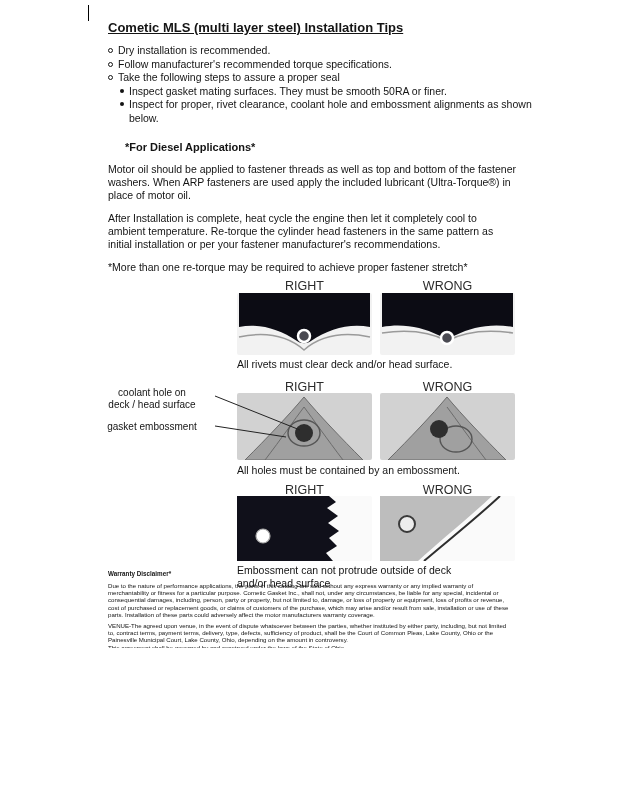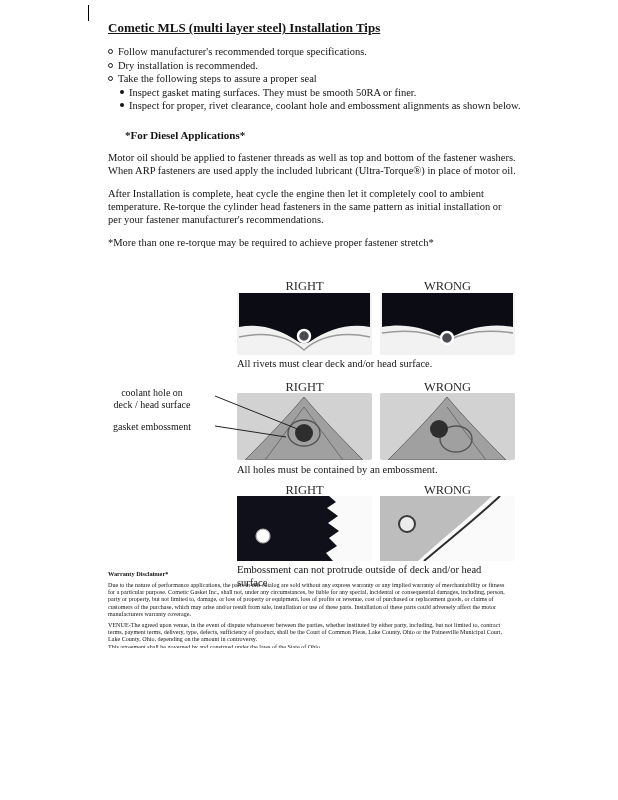--- a/index.html
+++ b/index.html
@@ -1,17 +1,17 @@
 <!DOCTYPE html>
 <html><head>
 <meta charset="utf-8">
 <style>
   html,body{margin:0;padding:0;background:#ffffff;}
   .page{position:relative;width:618px;height:648px;background:#ffffff;
-        font-family:Liberation Serif, serif;color:#141414;overflow:hidden;}
+        font-family:Liberation Sans, sans-serif;color:#141414;overflow:hidden;}
   .crop-mark{position:absolute;left:88px;top:5px;width:1px;height:16px;background:#000;}
 
   
   .content-top{position:absolute;left:108px;top:20px;width:432px;}
   .title{font-size:13px;font-weight:bold;text-decoration:underline;margin:0 0 9px 0;}
   .bullet{display:flex;align-items:flex-start;font-size:10.5px;line-height:13.5px;}
   .o-marker{flex:none;width:3px;height:3px;border:1px solid #141414;border-radius:50%;
             margin:4px 5px 0 0;}
   .dot-marker{flex:none;width:4px;height:4px;background:#141414;border-radius:50%;
             margin:4px 5px 0 0;}
@@ -41,25 +41,25 @@
 <body>
 
 <div class="page">
   <div class="crop-mark"></div>
 
   <div class="content-top">
     <h1 class="title">Cometic MLS (multi layer steel) Installation Tips</h1>
 
     <div class="bullet">
       <span class="o-marker"></span>
-      <span>Follow manufacturer's recommended torque specifications.</span>
+      <span>Dry installation is recommended.</span>
     </div>
     <div class="bullet">
       <span class="o-marker"></span>
-      <span>Dry installation is recommended.</span>
+      <span>Follow manufacturer's recommended torque specifications.</span>
     </div>
     <div class="bullet">
       <span class="o-marker"></span>
       <span>Take the following steps to assure a proper seal</span>
     </div>
     <div class="bullet sub">
       <span class="dot-marker"></span>
       <span>Inspect gasket mating surfaces.  They must be smooth 50RA or finer.</span>
     </div>
     <div class="bullet sub">

